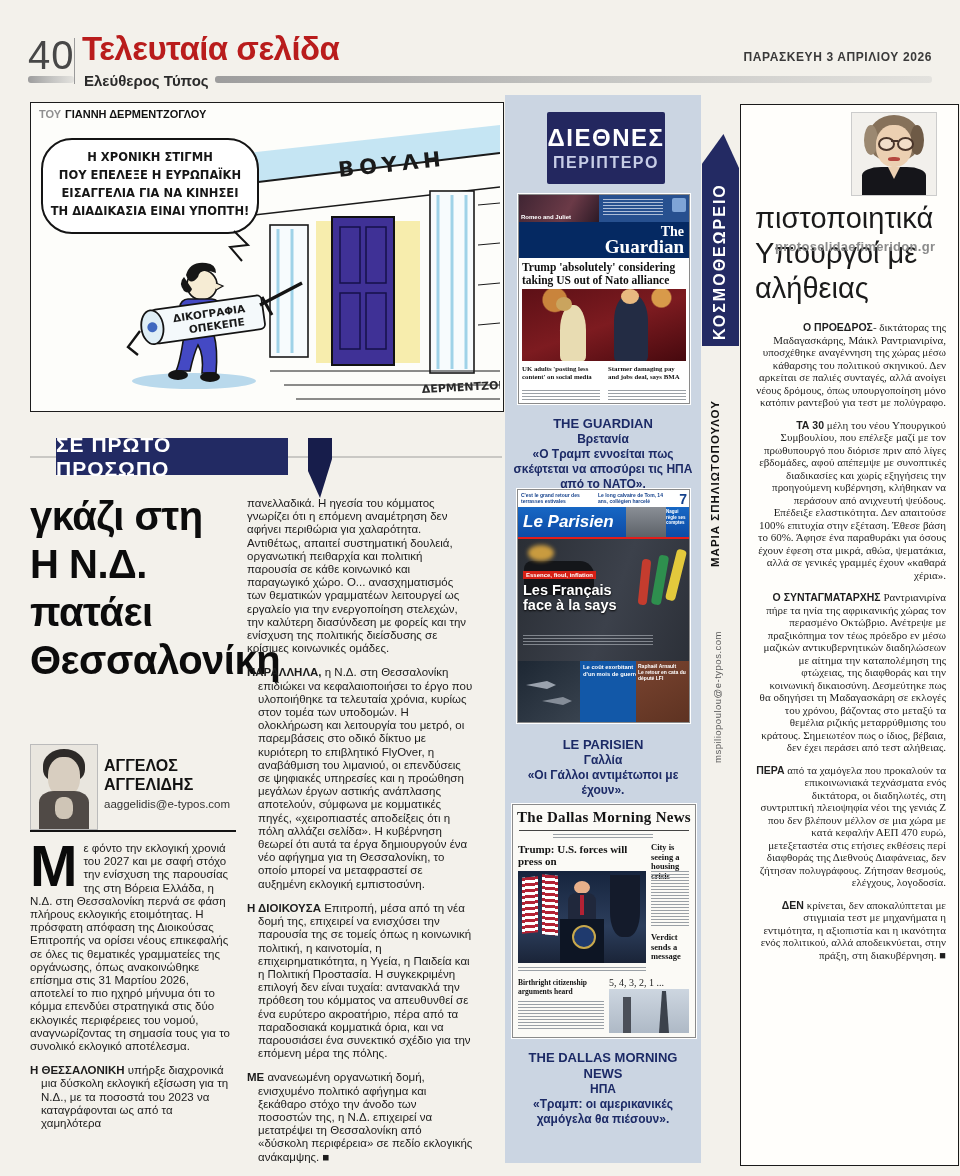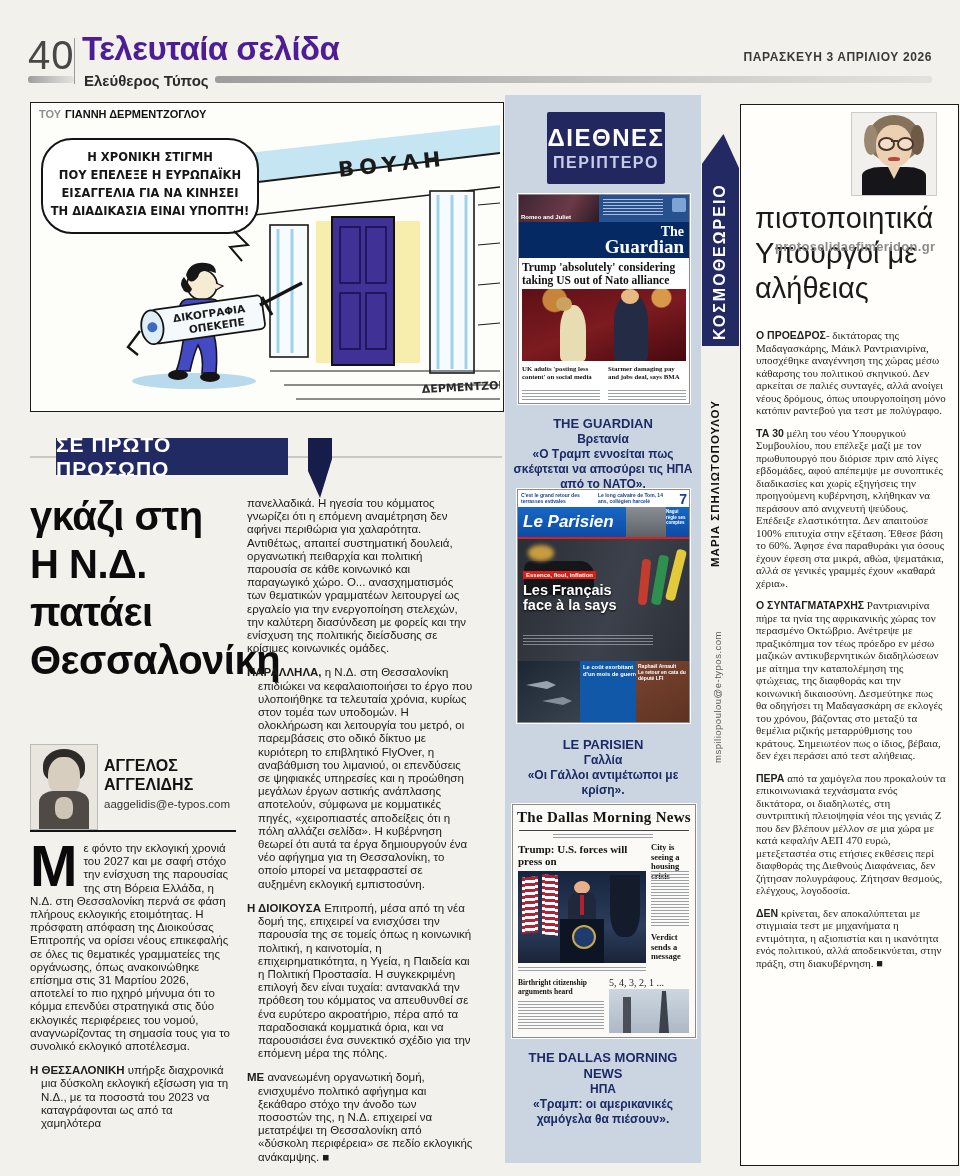--- a/index.html
+++ b/index.html
@@ -3,21 +3,21 @@
 <meta charset="utf-8">
 <style>
   html,body{margin:0;padding:0;}
   body{font-family:"Liberation Sans",sans-serif;background:#e8e6e0;}
   .page{position:relative;width:960px;height:1176px;background:#f3f1eb;overflow:hidden;margin:0 auto;}
   .abs{position:absolute;}
 
   
   .pagenum{font-size:40px;font-weight:400;color:#474747;letter-spacing:1px;}
   .vdiv{width:1px;background:#9a9a9a;}
-  .sectitle{font-size:33px;font-weight:800;color:#4c1d95;letter-spacing:-0.5px;}
+  .sectitle{font-size:33px;font-weight:800;color:#b91c1c;letter-spacing:-0.5px;}
   .masthead{font-size:15px;font-weight:600;color:#2b2b2b;}
   .dateline{font-size:12px;font-weight:600;color:#3a3a3a;letter-spacing:0.6px;}
   .grayrule{height:7px;background:linear-gradient(to right,#9d9d9d,#c6c6c4 55%,#e3e2de);border-radius:3px;}
 
   
   .cartoonbox{background:#fdfdfa;border:1.6px solid #1c1c1c;}
   .credit{font-size:11px;font-weight:700;color:#111;}
   .credit .pre{color:#8f8f8f;font-weight:600;margin-right:4px;}
 
   
@@ -287,21 +287,21 @@
     </div>
     <div class="abs p-bluebox" style="left:62px;top:171px;width:56px;height:55px;">Le coût exorbitant d'un mois de guerre</div>
     <div class="abs p-right" style="left:118px;top:171px;width:53px;height:57px;">
       <div style="font-weight:800;">Raphaël Arnault</div>
       <div>Le retour en cata du député LFI</div>
     </div>
   </div>
   <div class="abs caption" style="left:512px;top:737px;width:182px;">
     <div class="cap-name">LE PARISIEN</div>
     <div class="cap-country">Γαλλία</div>
-    <div class="cap-quote">«Οι Γάλλοι αντιμέτωποι με κρίση».</div>
+    <div class="cap-quote">«Οι Γάλλοι αντιμέτωποι με έχουν».</div>
   </div>
 
   <div class="abs cover" style="left:512px;top:804px;width:182px;height:232px;background:#fbfaf6;">
     <div class="abs d-masthead" style="left:0;top:4px;width:182px;">The Dallas Morning News</div>
     <div class="abs" style="left:6px;top:25px;width:170px;height:1px;background:#444;"></div>
     <div class="abs fauxtext" style="left:40px;top:29px;width:100px;height:4px;"></div>
     <div class="abs d-head" style="left:5px;top:38px;width:125px;">Trump: U.S. forces will press on</div>
     <div class="abs d-side" style="left:138px;top:38px;width:40px;">City is seeing a housing crisis</div>
     <div class="abs d-photo" style="left:5px;top:66px;width:128px;height:92px;">
       <div class="abs flag-us" style="left:4px;top:6px;width:16px;height:56px;transform:skewY(-6deg);"></div>
@@ -351,21 +351,21 @@
       <div style="left:36px;top:54px;width:12px;height:12px;background:#ecd0b2;clip-path:polygon(0 0,100% 0,50% 100%);"></div>
     </div>
 
     <div class="wv-title" style="position:absolute;left:14px;top:96px;width:195px;">
       <span>πιστοποιητικά</span>
       <span>Υπουργοί με</span>
       <span>αλήθειας</span>
     </div>
     <div class="abs watermark" style="left:34px;top:134px;">protoselidaefimeridon.gr</div>
 
-    <div class="wv-body" style="position:absolute;left:15px;top:224px;width:190px;height:832px;overflow:hidden;">
+    <div class="wv-body" style="position:absolute;left:15px;top:216px;width:190px;height:832px;overflow:hidden;text-align:right;">
       <p><span class="lead">Ο ΠΡΟΕΔΡΟΣ</span><span>- δικτάτορας της Μαδαγασκάρης, Μάικλ Ραντριανιρίνα, υποσχέθηκε αναγέννηση της χώρας μέσω κάθαρσης του πολιτικού σκηνικού. Δεν αρκείται σε παλιές συνταγές, αλλά ανοίγει νέους δρόμους, όπως υπουργοποίηση μόνο κατόπιν ραντεβού για τεστ με πολύγραφο.</span></p>
       <p><span class="lead">ΤΑ 30</span><span> μέλη του νέου Υπουργικού Συμβουλίου, που επέλεξε μαζί με τον πρωθυπουργό που διόρισε πριν από λίγες εβδομάδες, αφού απέπεμψε με συνοπτικές διαδικασίες και χωρίς εξηγήσεις την προηγούμενη κυβέρνηση, κλήθηκαν να περάσουν από ανιχνευτή ψεύδους. Επέδειξε ελαστικότητα. Δεν απαιτούσε 100% επιτυχία στην εξέταση. Έθεσε βάση το 60%. Άφησε ένα παραθυράκι για όσους έχουν έφεση στα μικρά, αθώα, ψεματάκια, αλλά σε γενικές γραμμές έχουν «καθαρά χέρια».</span></p>
       <p><span class="lead">Ο ΣΥΝΤΑΓΜΑΤΑΡΧΗΣ</span><span> Ραντριανιρίνα πήρε τα ηνία της αφρικανικής χώρας τον περασμένο Οκτώβριο. Ανέτρεψε με πραξικόπημα τον τέως πρόεδρο εν μέσω μαζικών αντικυβερνητικών διαδηλώσεων με αίτημα την καταπολέμηση της φτώχειας, της διαφθοράς και την κοινωνική δικαιοσύνη. Δεσμεύτηκε πως θα οδηγήσει τη Μαδαγασκάρη σε εκλογές του χρόνου, βάζοντας στο μεταξύ τα θεμέλια ριζικής μεταρρύθμισης του κράτους. Σημειωτέον πως ο ίδιος, βέβαια, δεν έχει περάσει από τεστ αλήθειας.</span></p>
       <p><span class="lead">ΠΕΡΑ</span><span> από τα χαμόγελα που προκαλούν τα επικοινωνιακά τεχνάσματα ενός δικτάτορα, οι διαδηλωτές, στη συντριπτική πλειοψηφία νέοι της γενιάς Ζ που δεν βλέπουν μέλλον σε μια χώρα με κατά κεφαλήν ΑΕΠ 470 ευρώ, μετεξεταστέα στις ετήσιες εκθέσεις περί διαφθοράς της Διεθνούς Διαφάνειας, δεν ζήτησαν πολυγράφους. Ζήτησαν θεσμούς, ελέγχους, λογοδοσία.</span></p>
       <p><span class="lead">ΔΕΝ</span><span> κρίνεται, δεν αποκαλύπτεται με στιγμιαία τεστ με μηχανήματα η εντιμότητα, η αξιοπιστία και η ικανότητα ενός πολιτικού, αλλά αποδεικνύεται, στην πράξη, στη διακυβέρνηση. ■</span></p>
     </div>
   </div>
 
 </div>
 

